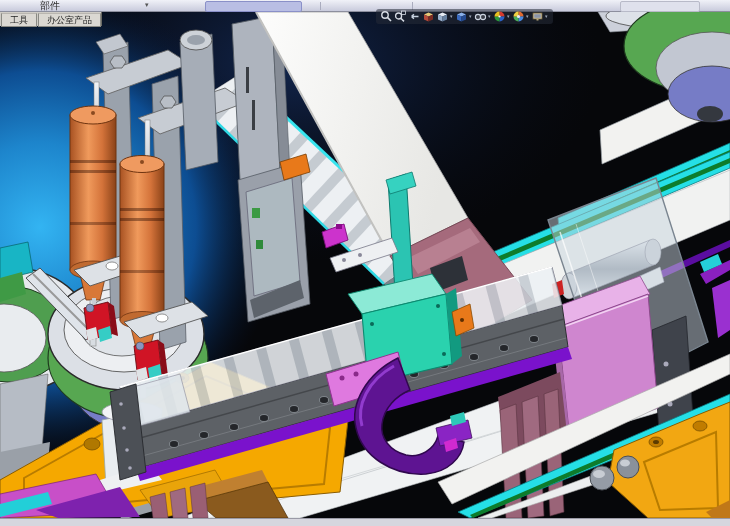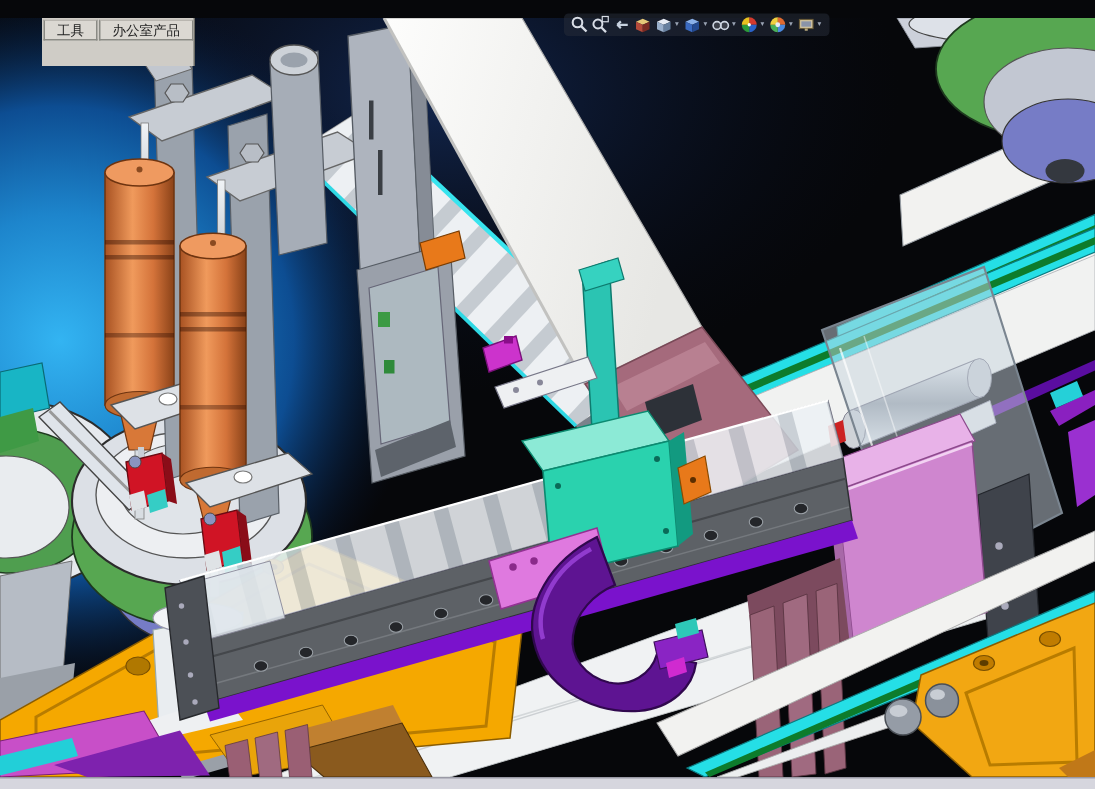--- a/index.html
+++ b/index.html
@@ -10,39 +10,48 @@
            background:linear-gradient(#f0f1f8,#c9cbdc);border-bottom:1px solid #8d8f9e;box-sizing:border-box;}
   .toolbar .tb-label{position:absolute;left:40px;top:-1px;font-size:10px;color:#333;}
   .toolbar .tb-caret{position:absolute;top:1px;font-size:7px;color:#555;}
   .tb-caret.c1{left:145px}.tb-caret.c2{left:230px}
   .tb-highlight{position:absolute;left:205px;top:1px;width:95px;height:9px;background:#b9bee4;
                 border:1px solid #8a90c8;border-radius:2px;}
   .tb-sep{position:absolute;top:2px;width:1px;height:8px;background:#aaacbe;}
   .tb-sep.s1{left:320px}.tb-sep.s2{left:412px}
   .tb-segment{position:absolute;left:620px;top:1px;width:78px;height:9px;background:#dfe1ec;border:1px solid #b8bac8;border-radius:2px;}
   
-  .tabstrip{position:absolute;top:12px;left:0;height:32px;display:inline-flex;background:#cfccc6;
-            border-right:1px solid #6a6a64;z-index:30;margin-left:28px;}
+  .tabstrip{position:absolute;top:12px;left:0;height:14px;display:inline-flex;background:#cfccc6;
+            border-right:1px solid #6a6a64;z-index:30;}
   .tab{height:12px;line-height:12px;font-size:9px;color:#222;background:#dbd8d2;
        border:1px solid #8a8a84;border-top-color:#b9b6b0;padding:0 8px;margin:1px 0 0 1px;white-space:nowrap;}
   
   .hud{position:absolute;top:9px;left:376px;height:15px;display:flex;align-items:center;gap:1px;
        padding:0 4px;background:rgba(38,44,56,0.55);border-radius:3px;z-index:40;}
   .hicon{width:13px;height:13px;display:inline-flex;align-items:center;justify-content:center;}
   .hcaret{font-size:5px;color:#9aa4b4;width:4px;line-height:13px;}
   
   .viewport{position:absolute;top:12px;left:0;width:730px;height:506px;}
   
   .statusbar{position:absolute;top:518px;left:0;width:730px;height:8px;background:#d6d6de;border-top:1px solid #9a9aa6;box-sizing:border-box;}
 </style>
 </head>
 <body>
 
 <div class="app">
 
+  <div class="toolbar">
+    <span class="tb-label">部件</span>
+    <span class="tb-caret c1">▾</span>
+    <span class="tb-caret c2">▾</span>
+    <div class="tb-highlight"></div>
+    <div class="tb-sep s1"></div>
+    <div class="tb-sep s2"></div>
+    <div class="tb-segment"></div>
+  </div>
 
   <div class="tabstrip">
     <div class="tab">工具</div>
     <div class="tab">办公室产品</div>
   </div>
 
   <svg class="viewport" viewBox="0 0 730 506">
     <defs>
       <radialGradient id="glow" cx="50%" cy="50%" r="50%">
         <stop offset="0%" stop-color="#33b4f2"></stop>

